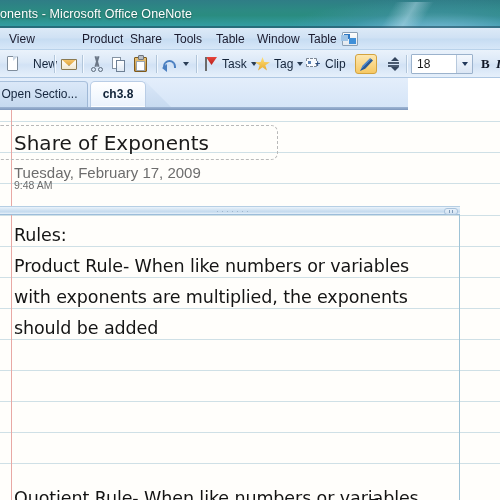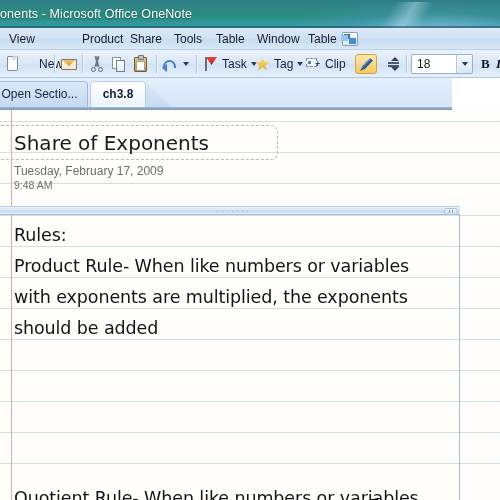--- a/index.html
+++ b/index.html
@@ -200,21 +200,21 @@
   }
   .tb-bold, .tb-italic {
     position: absolute; top: 4px; height: 20px; line-height: 20px; font-size: 13px;
     color: #111827; font-family: "Liberation Serif", serif;
   }
   .tb-bold { font-weight: bold; }
   .tb-italic { font-style: italic; font-weight: bold; }
 
   
   .tabstrip {
-    position: absolute; left: 0; top: 78px; width: 452px; height: 32px;
+    position: absolute; left: 0; top: 78px; width: 408px; height: 32px;
     background: linear-gradient(to bottom,#e4eefb 0%, #d4e4f7 100%);
   }
   .tabstrip .baseline {
     position: absolute; left: 0; bottom: 0; width: 100%; height: 3px;
     background: linear-gradient(to bottom,#9fb6d4,#7e98bd);
   }
   .tab {
     position: absolute; bottom: 3px; height: 26px; line-height: 25px;
     font-size: 12px; color: #15253d; white-space: nowrap; text-align: center;
   }
@@ -253,21 +253,21 @@
   .page-title-box {
     position: absolute; left: -6px; top: 15px; width: 284px; height: 35px;
     border: 1px dashed #b9b9b9; border-radius: 7px; background: transparent;
   }
   .page-title {
     position: absolute; left: 14px; top: 19px; height: 28px; line-height: 28px;
     font-size: 20px; color: #1b1b1b; white-space: nowrap;
     font-family: "DejaVu Sans", sans-serif;
   }
   .page-date {
-    position: absolute; left: 14px; top: 54px; font-size: 12px; color: #6d6d6d; white-space: nowrap;
+    position: absolute; left: 14px; top: 54px; font-size: 15px; color: #6d6d6d; white-space: nowrap;
   }
   .page-time {
     position: absolute; left: 14px; top: 69px; font-size: 10.5px; color: #6d6d6d; white-space: nowrap;
   }
 
   
   .note {
     position: absolute; left: 0px; top: 96px; width: 460px; height: 294px;
   }
   .note-handle {
@@ -338,21 +338,21 @@
     <div class="menu-help-icon" style="left:342px;"></div>
   </div>
 
   <div class="toolbar">
 
     <div class="tb" style="left:4px;">
       <span class="ic ic-new">
         <span class="pg"></span>
           <span class="fold"></span>
       </span>
-      <span class="tb-label" style="margin-left:17px;">New</span>
+      <span class="tb-label" style="margin-left:11px;">New</span>
       <span class="caret"></span>
     </div>
 
     <div class="tb-sep" style="left:54px;"></div>
 
     <div class="tb" style="left:60px;">
       <span class="ic ic-mail">
         <span class="env"></span>
           <span class="flap"></span>
       </span>

